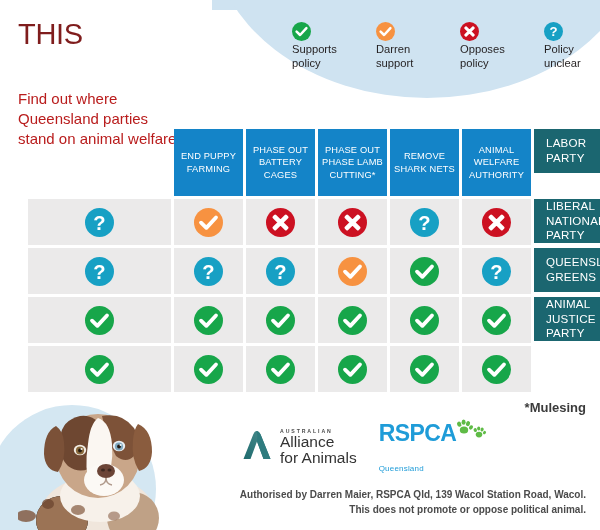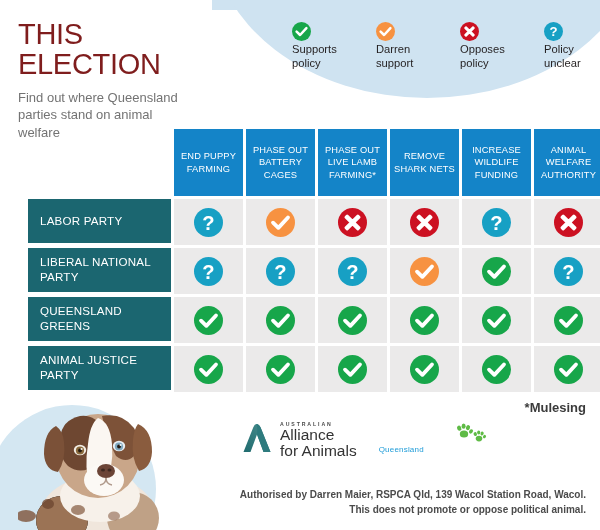--- a/index.html
+++ b/index.html
@@ -49,22 +49,22 @@
     font-size: 29px;
     font-weight: normal;
     line-height: 1.02;
     letter-spacing: -0.3px;
   }
   .headline div { white-space: nowrap; }
   .subhead {
     position: absolute; left: 18px; top: 89px;
     z-index: 3;
     width: 160px;
-    color: #737373;
-    font-size: 13px;
+    color: #b91c1c;
+    font-size: 15px;
     line-height: 1.33;
   }
 
   
   .legend {
     position: absolute; left: 292px; top: 22px;
     z-index: 3;
     display: flex;
     gap: 22px;
   }
@@ -188,21 +188,20 @@
 <body>
 
 <div id="root">
 
   <div class="blob-top-fill"></div>
   <div class="blob-top"></div>
   <div class="blob-bottom"></div>
 
   <div class="headline">
     <div>THIS</div>
-    <div>ELECTION</div>
   </div>
   <div class="subhead">Find out where Queensland parties stand on animal welfare</div>
 
   <div class="legend" id="legend">
       <div class="legend-item">
         <div class="ic supports">
           <svg width="19" height="19" viewBox="0 0 19 19">
             <path d="M4.6 9.6 L8.1 13.0 L14.4 6.2" fill="none" stroke="#ffffff" stroke-width="2.5" stroke-linecap="round" stroke-linejoin="round"></path>
           </svg>
         </div>
@@ -243,23 +242,22 @@
           <div>Policy</div>
           <div>unclear</div>
         </div>
       </div>
     </div>
 
   <div class="table" id="table">
       <div class="corner"></div>
       <div class="colhead">END PUPPY FARMING</div>
       <div class="colhead">PHASE OUT BATTERY CAGES</div>
-      <div class="colhead">PHASE OUT LIVE LAMB FARMING*</div>
+      <div class="colhead">PHASE OUT PHASE LAMB CUTTING*</div>
       <div class="colhead">REMOVE SHARK NETS</div>
-      <div class="colhead">INCREASE WILDLIFE FUNDING</div>
       <div class="colhead">ANIMAL WELFARE AUTHORITY</div>
       <div class="rowhead">LABOR PARTY</div>
       <div class="cell">
         <div class="ic unclear ic-lg">
           <svg width="29" height="29" viewBox="0 0 19 19">
             <text x="9.5" y="14.3" font-family="Liberation Sans, sans-serif" font-size="13.2" font-weight="bold" fill="#ffffff" text-anchor="middle">?</text>
           </svg>
         </div>
       </div>
       <div class="cell">
@@ -499,20 +497,21 @@
         <path d="M15 12.5 L21.5 30 L28.5 30 L18.6 5.5 Q17 2 14.5 2 Q16 7 15 12.5 Z" fill="#2e7b7e"></path>
       </svg>
       <div class="alliance-txt">
         <div class="alliance-small">AUSTRALIAN</div>
         <div class="alliance-big">Alliance</div>
         <div class="alliance-big">for Animals</div>
       </div>
     </div>
 
     <div class="logo-rspca">
+      <div class="rspca-word">RSPCA</div>
       <div class="rspca-sub">Queensland</div>
       <svg class="paws" width="34" height="22" viewBox="0 0 34 22">
         <g fill="#5fbb46">
           <ellipse cx="9" cy="11" rx="4.2" ry="3.6"></ellipse>
           <ellipse cx="4.2" cy="5.2" rx="2.1" ry="2.6" transform="rotate(-22 4.2 5.2)"></ellipse>
           <ellipse cx="8.6" cy="3.2" rx="2.0" ry="2.6"></ellipse>
           <ellipse cx="13.0" cy="4.6" rx="2.0" ry="2.6" transform="rotate(20 13 4.6)"></ellipse>
           <ellipse cx="16.0" cy="8.4" rx="1.8" ry="2.3" transform="rotate(38 16 8.4)"></ellipse>
         </g>
         <g fill="#5fbb46" transform="translate(17,7) scale(0.78)">

